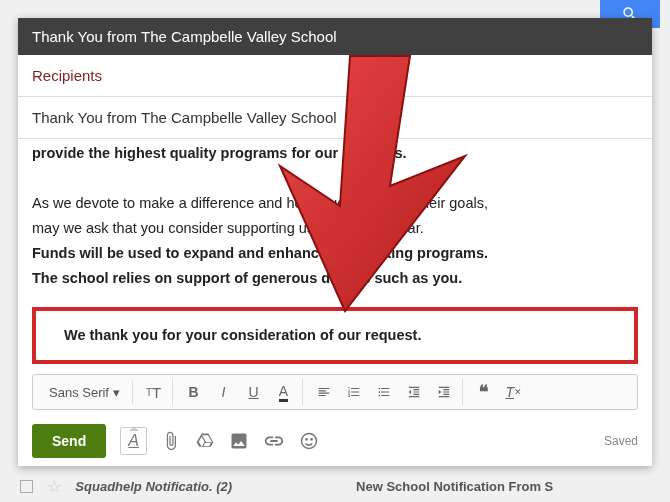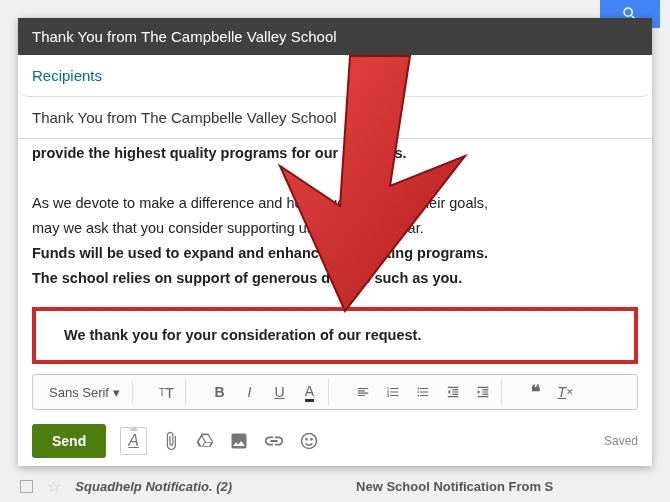--- a/index.html
+++ b/index.html
@@ -1,28 +1,28 @@
 <!DOCTYPE html>
 <html><head>
 <meta charset="utf-8">
 <style>
   * { box-sizing: border-box; margin: 0; padding: 0; }
   body { font-family: Arial, sans-serif; width: 670px; height: 502px; background: #f0f0f0; overflow: hidden; position: relative; }
   .bg-top { position: absolute; top: 0; right: 10px; width: 60px; height: 28px; background: #4285f4; display: flex; align-items: center; justify-content: center; }
   .bg-top svg { fill: white; }
   .compose { position: absolute; top: 18px; left: 18px; right: 18px; bottom: 36px; background: white; box-shadow: 0 2px 8px rgba(0,0,0,0.3); display: flex; flex-direction: column; }
   .header { background: #404040; color: white; padding: 10px 14px; font-size: 15px; }
-  .recipients { padding: 12px 14px; border-bottom: 1px solid #ddd; color: #0369a1; font-size: 15px; border-radius: 10px; }
+  .recipients { padding: 12px 14px; border-bottom: 1px solid #ddd; color: #7f1d1d; font-size: 15px; }
   .subject { padding: 12px 14px; border-bottom: 1px solid #ddd; font-size: 15px; color: #333; }
   .body-area { flex: 1; padding: 0 14px 10px 14px; font-size: 14.5px; color: #222; line-height: 1.45; overflow: hidden; }
   .body-area .cutoff { font-weight: bold; overflow: hidden; white-space: nowrap; }
   .body-area p { margin: 4px 0; }
   .highlight-box { border: 4px solid #d32626; padding: 10px 8px; margin-top: 18px; }
   .highlight-box p { font-weight: bold; margin-left: 20px; }
-  .toolbar { border: 1px solid #ccc; border-radius: 3px; margin: 6px 14px; display: flex; align-items: center; padding: 4px; gap: 16px; background: #fafafa; }
+  .toolbar { border: 1px solid #ccc; border-radius: 3px; margin: 6px 14px; display: flex; align-items: center; padding: 4px; gap: 3px; background: #fafafa; }
   .tool-group { display: flex; align-items: center; border-right: 1px solid #ddd; padding: 0 6px; gap: 6px; }
   .tool-group:last-child { border-right: none; }
   .tool-btn { width: 24px; height: 26px; display: flex; align-items: center; justify-content: center; color: #666; cursor: pointer; font-size: 14px; }
   .font-select { color: #555; font-size: 13px; padding: 4px 6px; display: flex; align-items: center; gap: 4px; cursor: pointer; }
   .bottom-bar { display: flex; align-items: center; padding: 8px 14px; gap: 14px; }
   .send-btn { background: #4d7c0f; color: white; border: none; border-radius: 3px; padding: 9px 20px; font-size: 14px; font-weight: bold; cursor: pointer; }
   .format-toggle { border: 1px solid #ccc; border-radius: 2px; padding: 4px 7px; color: #777; cursor: pointer; position: relative; }
   .format-toggle::before { content:""; position:absolute; top:-7px; left:8px; border:5px solid transparent; border-bottom-color:#ccc; }
   .bottom-icon { color: #777; cursor: pointer; display: flex; align-items: center; }
   .saved { margin-left: auto; color: #888; font-size: 12px; }

